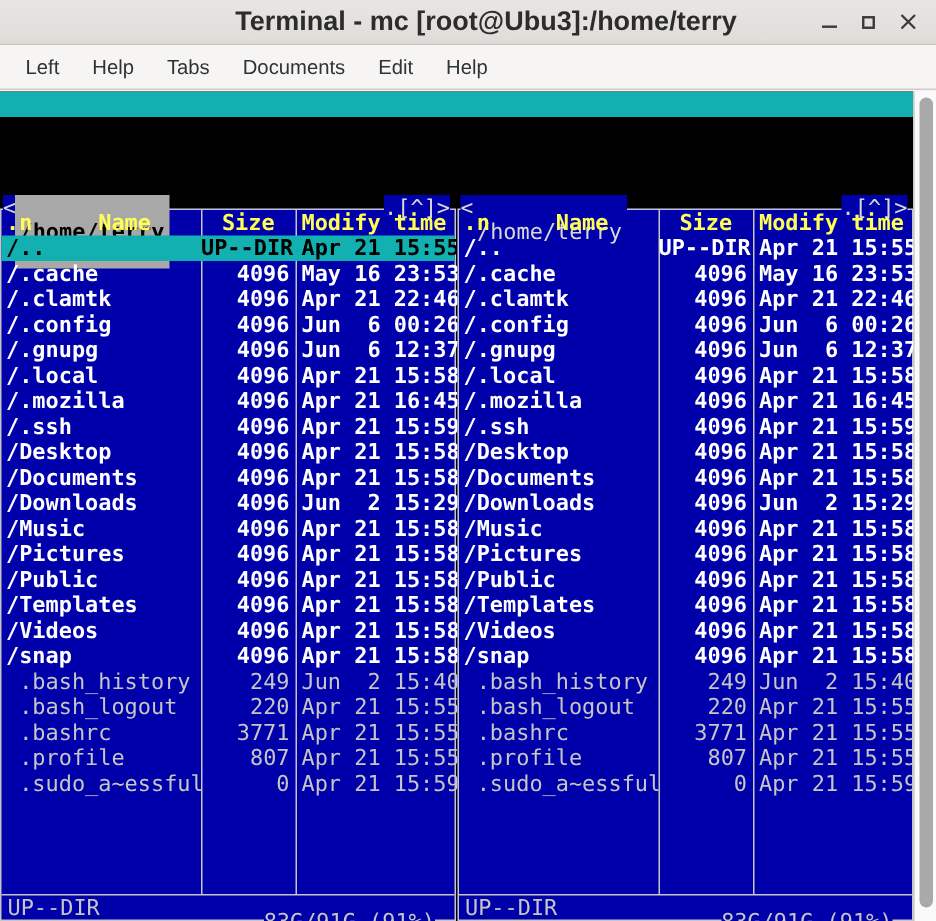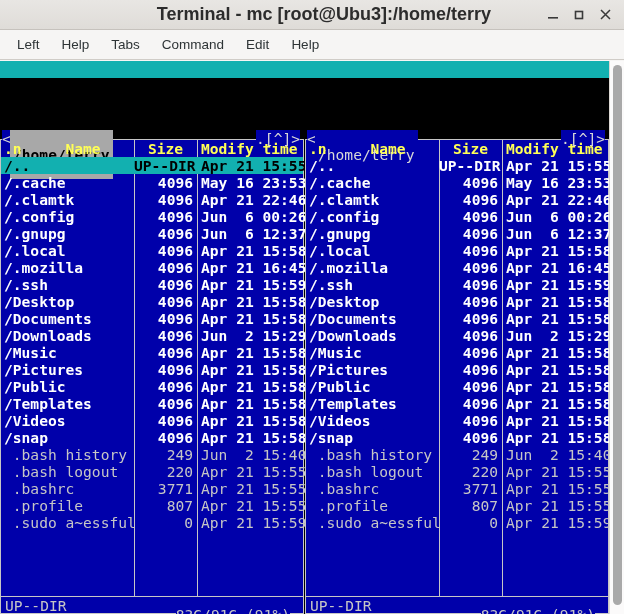--- a/index.html
+++ b/index.html
@@ -175,21 +175,21 @@
             <path d="M2 2 L11 11 M11 2 L2 11" stroke="#3a3a3a" stroke-width="1.5" fill="none"></path>
           </svg>
       </div>
     </div>
   </div>
 
   <div id="menubar">
     <div class="menuitem">Left</div>
     <div class="menuitem">Help</div>
     <div class="menuitem">Tabs</div>
-    <div class="menuitem">Command</div>
+    <div class="menuitem">Documents</div>
     <div class="menuitem">Edit</div>
     <div class="menuitem">Help</div>
   </div>
 
   <div id="term">
 
     <div class="tline mc-menubar" style="top:0px; width:609px;">
       <span>  Left     File     Command    Options    Right</span>
     </div>
 

